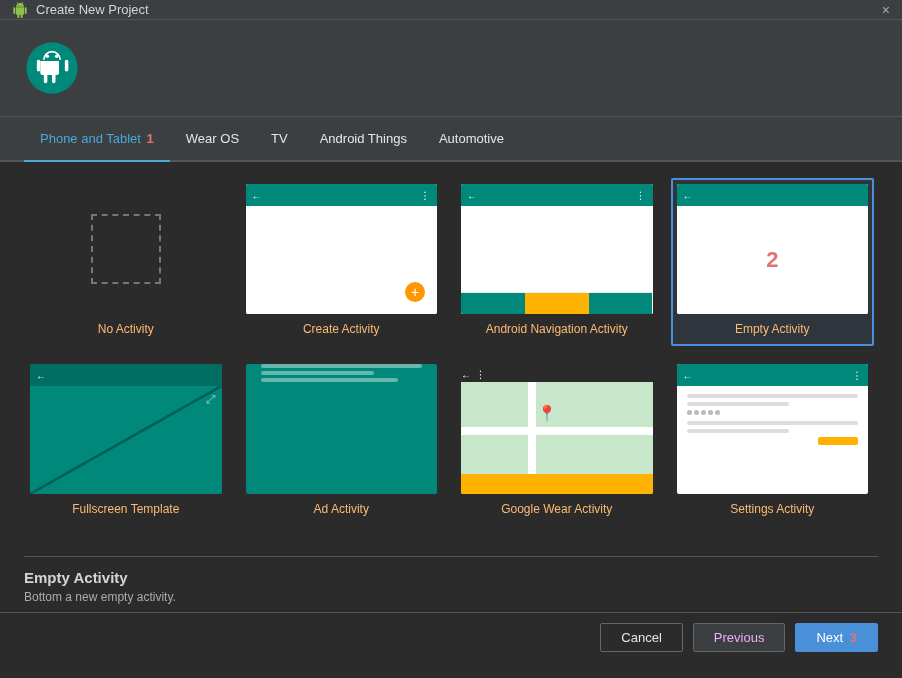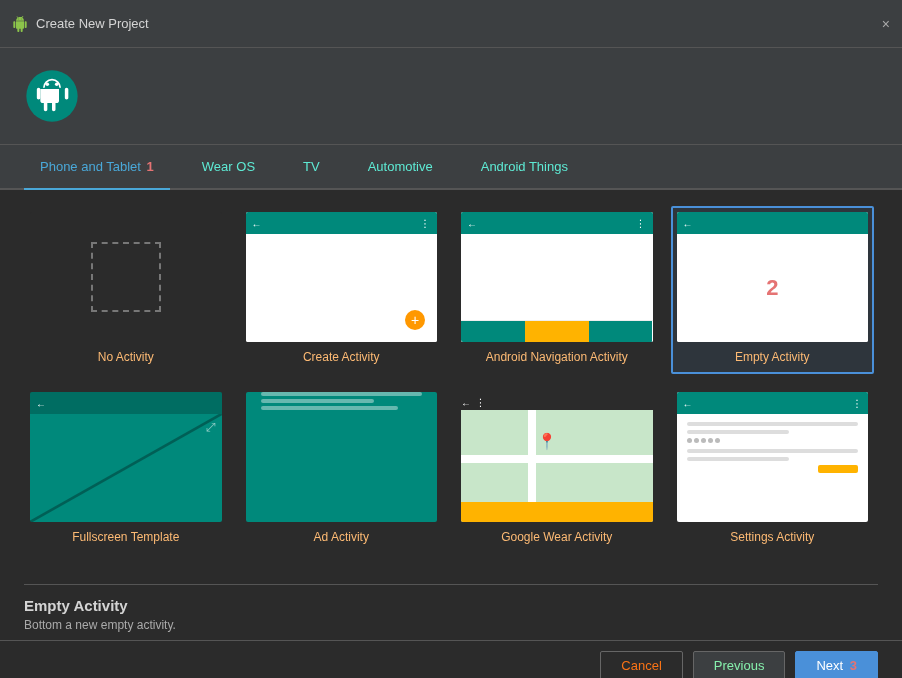--- a/index.html
+++ b/index.html
@@ -6,21 +6,21 @@
     body {
       width: 902px;
       height: 678px;
       background: #2b2b2b;
       font-family: 'Segoe UI', Arial, sans-serif;
       color: #d4d4d4;
       overflow: hidden;
     }
     .title-bar {
       background: #3c3f41;
-      height: 48px;
+      height: 20px;
       display: flex;
       align-items: center;
       padding: 0 12px;
       justify-content: space-between;
       border-bottom: 1px solid #555;
     }
     .title-bar-left {
       display: flex;
       align-items: center;
       gap: 8px;
@@ -61,26 +61,26 @@
       font-size: 26px;
       color: #d4d4d4;
       font-weight: 300;
     }
     .tabs-section {
       background: #3c3f41;
       display: flex;
       align-items: center;
       padding: 0 24px;
       border-bottom: 2px solid #555;
-      gap: 16px;
+      gap: 0;
     }
     .tab {
       padding: 14px 16px;
       font-size: 13px;
-      color: #5eead4;
+      color: #e5e5e5;
       cursor: pointer;
       position: relative;
       white-space: nowrap;
     }
     .tab.active {
       color: #4aa8d8;
       border-bottom: 2px solid #4aa8d8;
       margin-bottom: -2px;
     }
     .body-section {
@@ -382,31 +382,31 @@
       gap: 10px;
       border-top: 1px solid #555;
     }
     .btn {
       padding: 6px 20px;
       font-size: 13px;
       border-radius: 2px;
       cursor: pointer;
       border: 1px solid #666;
       background: #3c3f41;
-      color: #86efac;
+      color: #f0abfc;
     }
     .btn-primary {
       background: #4a90d9;
       border-color: #4a90d9;
       color: #fff;
     }
     .btn-cancel {
       background: transparent;
       border-color: #666;
-      color: #f97316;
+      color: #e5e5e5;
     }
     .scrollbar-area {
       display: flex;
       flex: 1;
       overflow: hidden;
     }
     .grid-wrapper {
       flex: 1;
       overflow-y: auto;
       padding-right: 4px;
@@ -457,24 +457,24 @@
       <span>Phone and Tablet</span>
       <span class="red-number" style="margin-left:2px;">1</span>
     </div>
     <div class="tab">
       <span>Wear OS</span>
     </div>
     <div class="tab">
       <span>TV</span>
     </div>
     <div class="tab">
-      <span>Automotive</span>
+      <span>Android Things</span>
     </div>
     <div class="tab">
-      <span>Android Things</span>
+      <span>Automotive</span>
     </div>
   </div>
 
   <div class="body-section">
     <div class="scrollbar-area">
       <div class="grid-wrapper">
         <div class="templates-grid">
 
           <div class="template-item">
             <div class="template-thumbnail thumb-no-activity">

